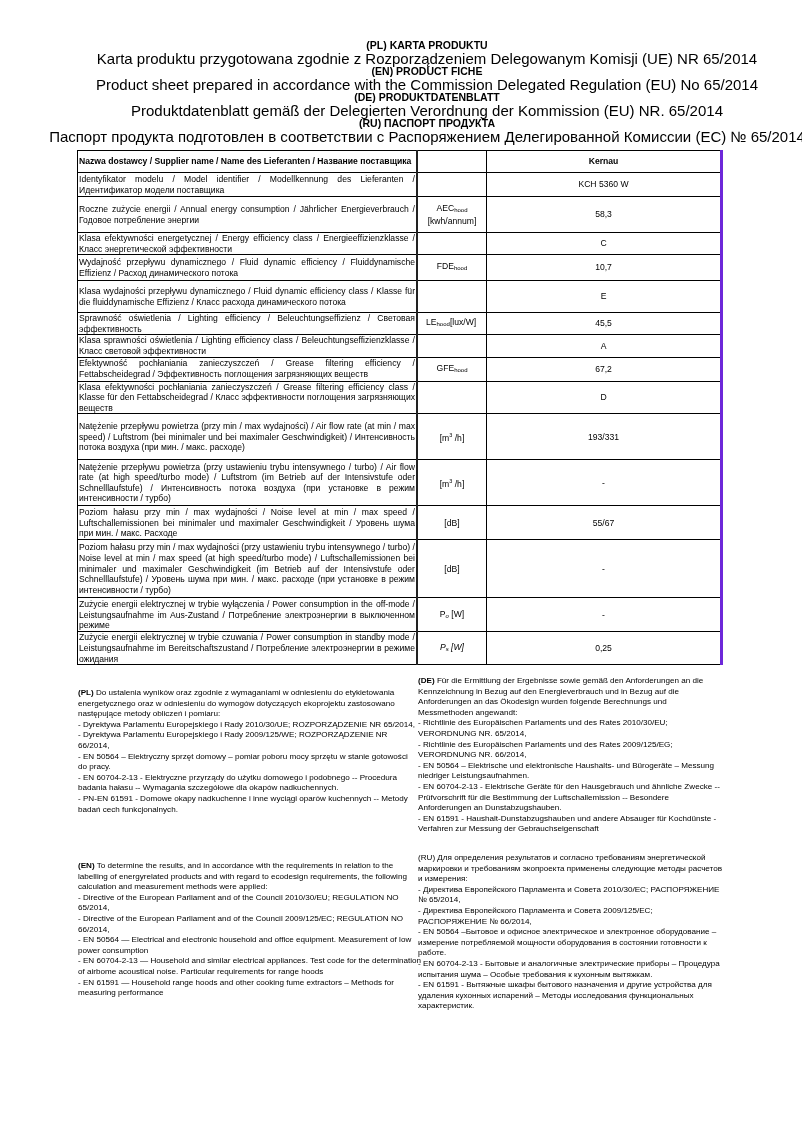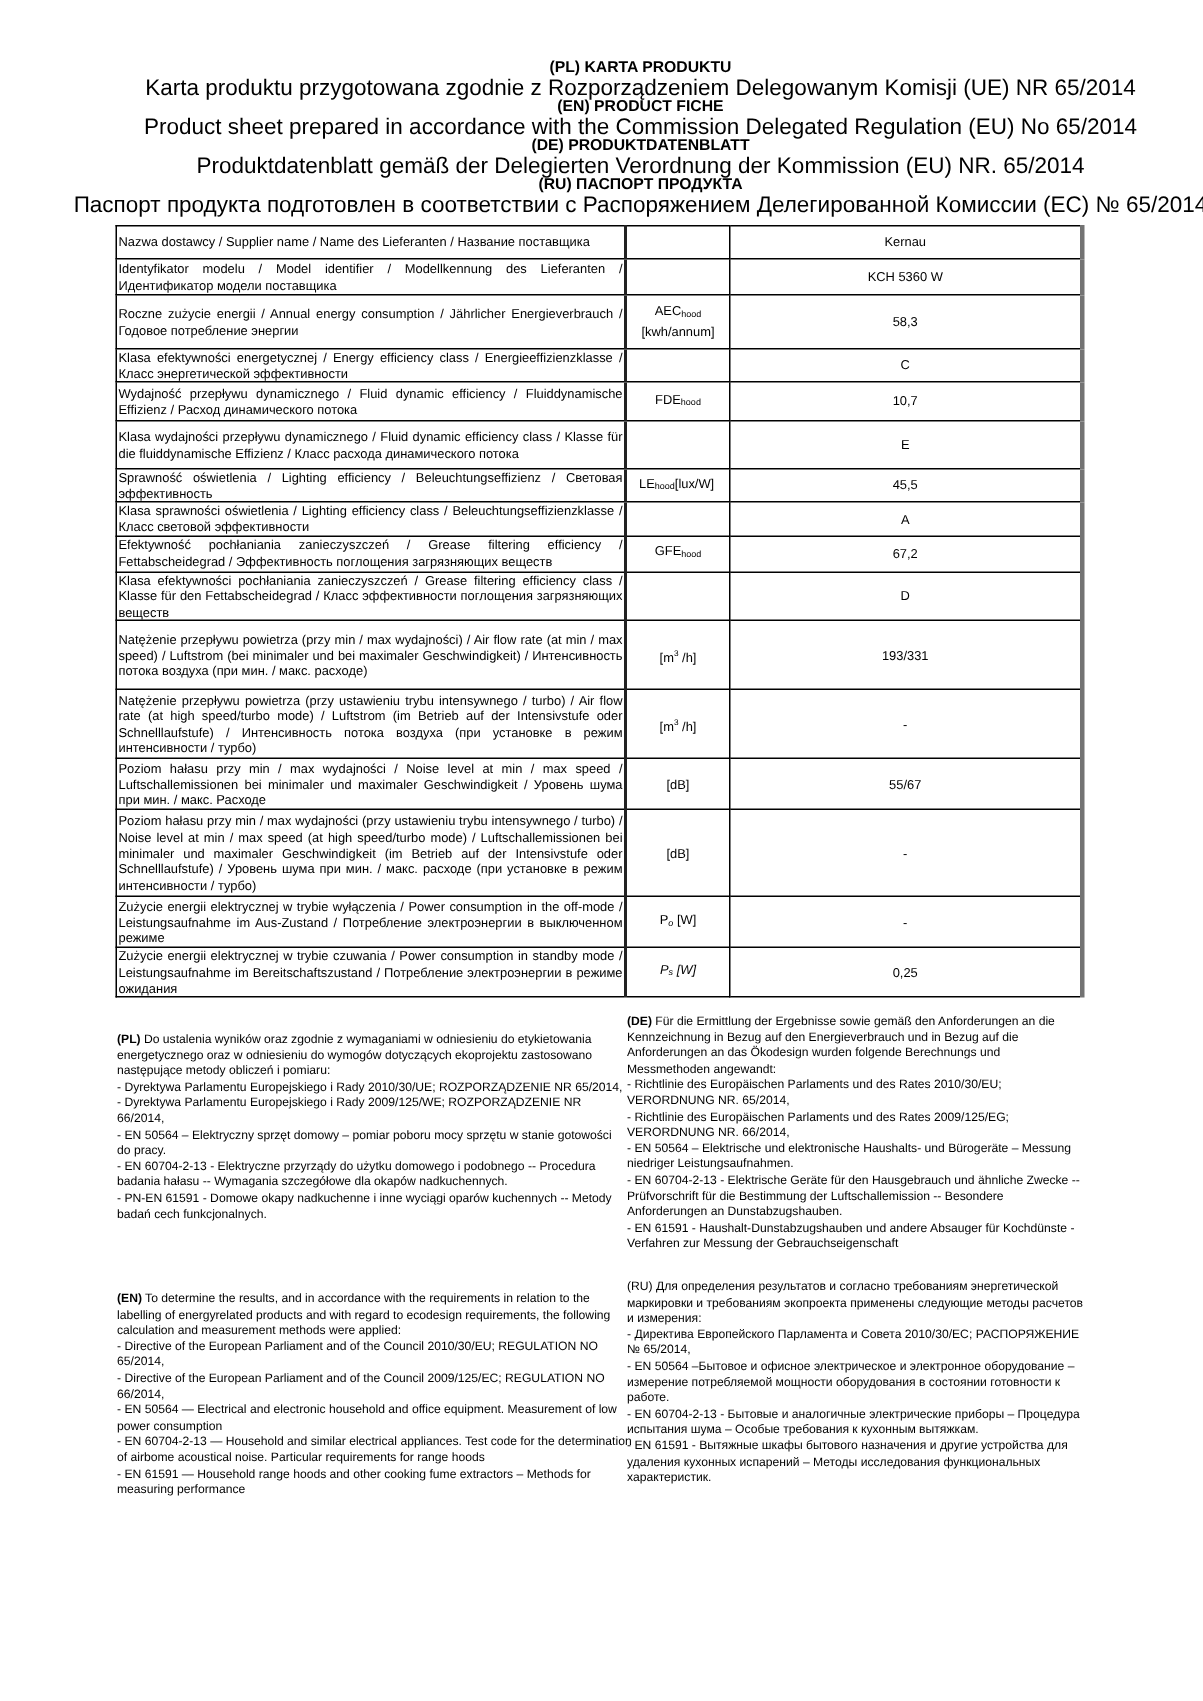--- a/index.html
+++ b/index.html
@@ -8,21 +8,21 @@
   .header { position:absolute; top:39px; left:0; width:802px; text-align:center;padding-left:26px; }
   .header .h-title { font-weight:bold; font-size:10.5px; line-height:13px; }
   .header .h-sub { font-size:15px; line-height:13px; }
 
   table.fiche { position:absolute; top:150px; left:77px; width:646px;
                 border-collapse:collapse; table-layout:fixed; }
   table.fiche td { border:1px solid #000; font-size:8.6px; line-height:10.6px;
                    padding:0 1px; vertical-align:middle; }
   table.fiche td.desc { width:336px; text-align:justify; text-align-last:left; }
   table.fiche td.unit { width:66px; text-align:center; border-left:2px solid #222; }
-  table.fiche td.val { text-align:center; border-right:3px solid #737373; }
+  table.fiche td.val { text-align:center; border-right:3px solid #6d28d9; }
   table.fiche td.unit.left { text-align:left; padding-left:8px; }
   .sub { font-size:6px; vertical-align:-1px; }
   .sup { font-size:5.5px; vertical-align:4px; }
   .ital { font-style:italic; }
 
   .notes { position:absolute; font-size:8.1px; line-height:10.6px; }
   .notes p { margin:0; }
   .notes b { font-weight:bold; }
   #pl-notes { left:78px; top:688px; width:340px; }
   #de-notes { left:418px; top:676px; width:305px; }
@@ -38,21 +38,21 @@
   <div class="h-title">(EN) PRODUCT FICHE</div>
   <div class="h-sub">Product sheet prepared in accordance with the Commission Delegated Regulation (EU) No 65/2014</div>
   <div class="h-title">(DE) PRODUKTDATENBLATT</div>
   <div class="h-sub">Produktdatenblatt gemäß der Delegierten Verordnung der Kommission (EU) NR. 65/2014</div>
   <div class="h-title">(RU) ПАСПОРТ ПРОДУКТА</div>
   <div class="h-sub">Паспорт продукта подготовлен в соответствии с Распоряжением Делегированной Комиссии (ЕС) № 65/2014</div>
 </div>
 
 <table class="fiche">
   <tbody id="fiche-body">
-      <tr style="height: 22px;">
+      <tr style="height: 22px; font-weight: bold;">
         <td class="desc">Nazwa dostawcy / Supplier name / Name des Lieferanten / Название поставщика</td>
         <td class="unit"></td>
         <td class="val">Kernau</td>
       </tr>
       <tr style="height: 24px;">
         <td class="desc">Identyfikator modelu / Model identifier / Modellkennung des Lieferanten / Идентификатор модели поставщика</td>
         <td class="unit"></td>
         <td class="val">KCH 5360 W</td>
       </tr>
       <tr style="height: 36px;">
@@ -158,17 +158,18 @@
       <p>- EN 50564 — Electrical and electronic household and office equipment. Measurement of low power consumption</p>
       <p>- EN 60704-2-13 — Household and similar electrical appliances. Test code for the determination of airbome acoustical noise. Particular requirements for range hoods</p>
       <p>- EN 61591 — Household range hoods and other cooking fume extractors – Methods for measuring performance</p>
     </div>
 </div>
 
 <div class="notes" id="ru-notes">
   <p><span>(RU)</span><span> Для определения результатов и согласно требованиям энергетической маркировки и требованиям экопроекта применены следующие методы расчетов и измерения:</span></p>
   <div class="note-items">
       <p>- Директива Европейского Парламента и Совета 2010/30/ЕС; РАСПОРЯЖЕНИЕ № 65/2014,</p>
+      <p>- Директива Европейского Парламента и Совета 2009/125/ЕС; РАСПОРЯЖЕНИЕ № 66/2014,</p>
       <p>- EN 50564 –Бытовое и офисное электрическое и электронное оборудование – измерение потребляемой мощности оборудования в состоянии готовности к работе.</p>
       <p>- EN 60704-2-13 - Бытовые и аналогичные электрические приборы – Процедура испытания шума – Особые требования к кухонным вытяжкам.</p>
       <p>- EN 61591 - Вытяжные шкафы бытового назначения и другие устройства для удаления кухонных испарений – Методы исследования функциональных характеристик.</p>
     </div>
 </div>
 
 </body></html>

